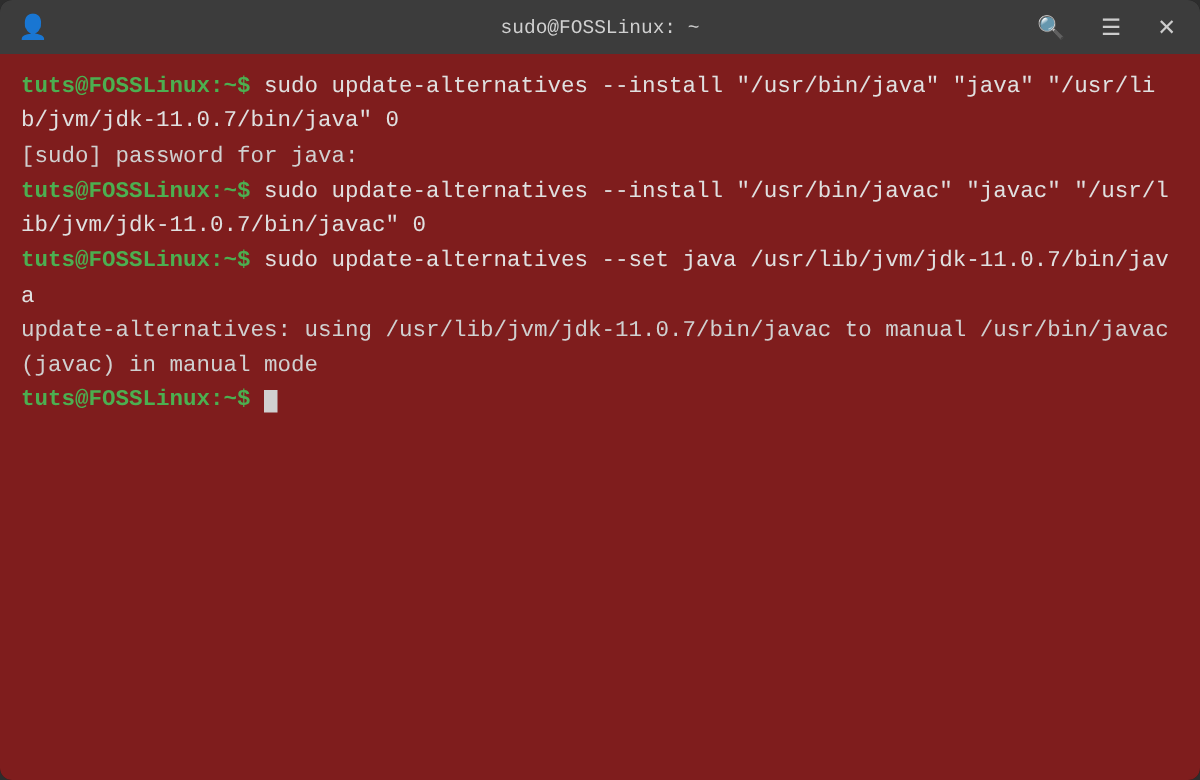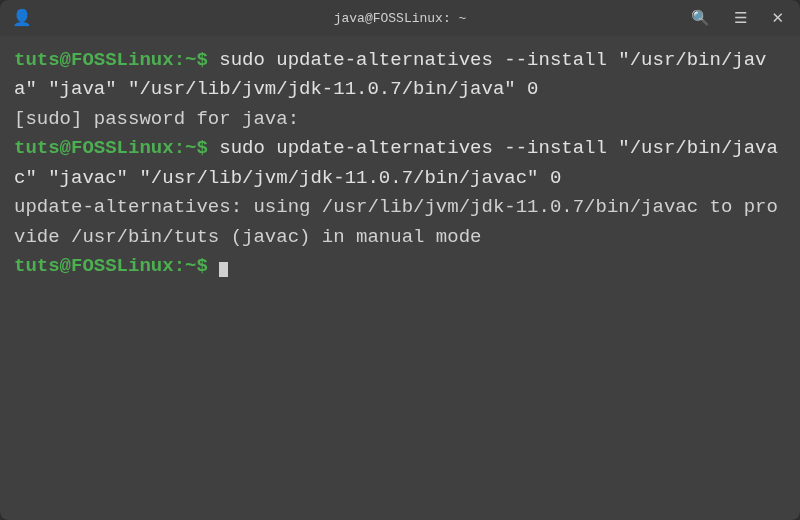--- a/index.html
+++ b/index.html
@@ -66,25 +66,25 @@
       color: #ccc;
       font-size: 15px;
       cursor: pointer;
       background: none;
       border: none;
       padding: 2px 4px;
     }
 
     .terminal-body {
       flex: 1;
-      background: #404040;
+      background: #7f1d1d;
       padding: 10px 14px;
       overflow-y: auto;
       color: #d0d0d0;
-      font-size: 19px;
+      font-size: 15px;
       line-height: 1.55;
     }
 
     .prompt {
       color: #4caf50;
       font-weight: bold;
     }
 
     .cmd {
       color: #e0e0e0;
@@ -114,37 +114,38 @@
     }
   </style>
 </head>
 <body>
 
 <div class="terminal-window">
   <div class="title-bar">
     <div class="title-bar-left">
       <span class="title-bar-icon">👤</span>
     </div>
-    <div class="title-bar-center">java@FOSSLinux: ~</div>
+    <div class="title-bar-center">sudo@FOSSLinux: ~</div>
     <div class="title-bar-right">
       <button class="title-btn">🔍</button>
       <button class="title-btn">☰</button>
       <button class="title-btn">✕</button>
     </div>
   </div>
 
   <div class="terminal-body">
 
     <span class="line"><span class="prompt">tuts@FOSSLinux:~$&nbsp;</span><span class="cmd">sudo update-alternatives --install "/usr/bin/java" "java" "/usr/lib/jvm/jdk-11.0.7/bin/java" 0</span></span>
 
     <span class="line output">[sudo] password for java:</span>
 
     <span class="line"><span class="prompt">tuts@FOSSLinux:~$&nbsp;</span><span class="cmd">sudo update-alternatives --install "/usr/bin/javac" "javac" "/usr/lib/jvm/jdk-11.0.7/bin/javac" 0</span></span>
 
+    <span class="line"><span class="prompt">tuts@FOSSLinux:~$&nbsp;</span><span class="cmd">sudo update-alternatives --set java /usr/lib/jvm/jdk-11.0.7/bin/java</span></span>
 
 
 
-    <span class="line output">update-alternatives: using /usr/lib/jvm/jdk-11.0.7/bin/javac to provide /usr/bin/tuts (javac) in manual mode</span>
+    <span class="line output">update-alternatives: using /usr/lib/jvm/jdk-11.0.7/bin/javac to manual /usr/bin/javac (javac) in manual mode</span>
 
     <span class="line"><span class="prompt">tuts@FOSSLinux:~$&nbsp;</span><span class="cursor"></span></span>
 
   </div>
 </div>
 
 </body></html>

